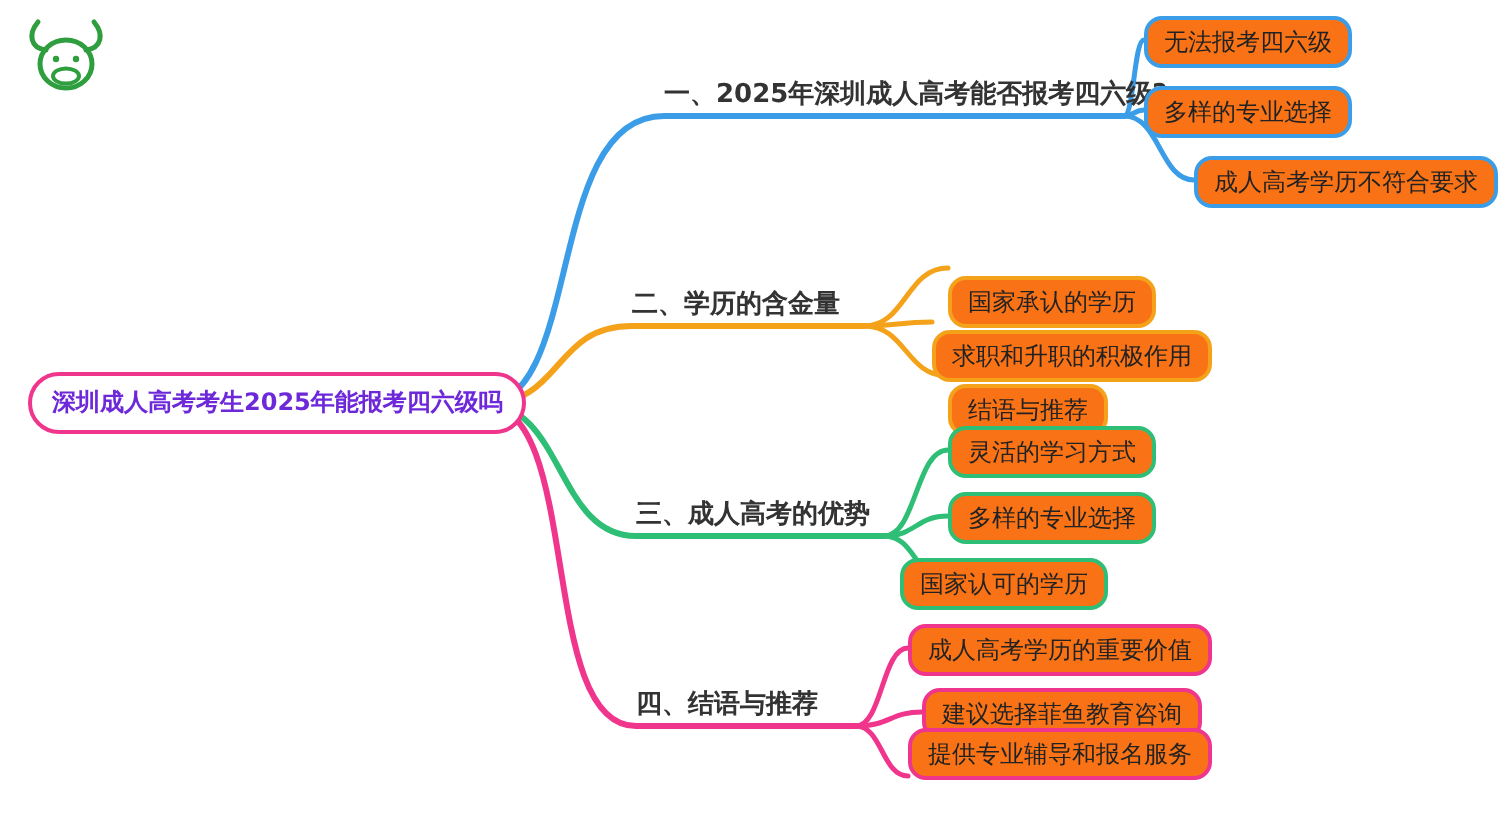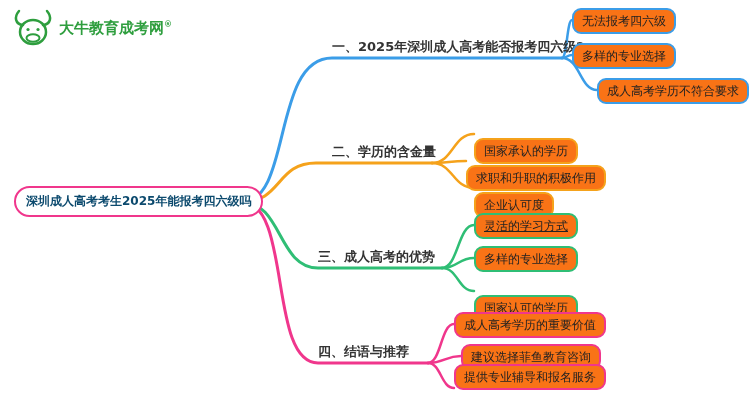--- a/index.html
+++ b/index.html
@@ -22,42 +22,42 @@
   .logo{position:absolute;left:12px;top:8px;display:flex;align-items:center;gap:5px;}
   .logo-text{display:flex;flex-direction:column;line-height:1.25;}
   .logo-title{font-size:15px;font-weight:bold;color:var(--logo-color);white-space:nowrap;}
   .logo-title sup{font-size:8px;}
   .logo-domain{font-size:11px;color:var(--logo-color);white-space:nowrap;}
 
   .root-node{
     position:absolute;left:14px;top:186px;
     border:2px solid var(--root-color);border-radius:16px;
     padding:5px 10px;font-size:12px;font-weight:bold;background:#fff;
-    white-space:nowrap;color:#0c4a6e;
+    white-space:nowrap;color:#6d28d9;
   }
 
   .branch-label{
     position:absolute;font-size:13px;font-weight:bold;color:#333;white-space:nowrap;
   }
   .bl0{left:332px;top:38px;}
-  .bl1{left:316px;top:143px;margin-left:16px;}
+  .bl1{left:316px;top:143px;}
   .bl2{left:318px;top:248px;}
   .bl3{left:318px;top:343px;}
 
   .child-node{
     position:absolute;border:2px solid;border-radius:9px;
     padding:3px 8px;font-size:12px;line-height:1.35;background:#f97316;
     white-space:nowrap;color:#222;
   }
   .b0{border-color:var(--c0);} .b1{border-color:var(--c1);margin-top:16px;}
   .b2{border-color:var(--c2);} .b3{border-color:var(--c3);}
 
   .n00{left:572px;top:8px;}  .n01{left:572px;top:43px;}  .n02{left:597px;top:78px;}
   .n10{left:474px;top:122px;}.n11{left:466px;top:149px;} .n12{left:474px;top:176px;}
-  .n20{left:474px;top:213px;text-decoration:underline;}.n21{left:474px;top:246px;} .n22{left:474px;top:279px;margin-top:16px;}
+  .n20{left:474px;top:213px;}.n21{left:474px;top:246px;} .n22{left:450px;top:279px;}
   .n30{left:454px;top:312px;}.n31{left:461px;top:344px;} .n32{left:454px;top:364px;}
 </style>
 </head>
 <body>
 
 <svg class="links" viewBox="0 0 750 410" aria-hidden="true">
 
   <path class="main-link p0" d="M242,202 C292,202 272,58 332,58 L562,58"></path>
   <path class="main-link p1" d="M242,202 C282,202 276,163 316,163 L432,163"></path>
   <path class="main-link p2" d="M242,202 C282,202 278,268 318,268 L442,268"></path>
@@ -83,38 +83,37 @@
 <div class="logo">
   <svg width="42" height="40" viewBox="0 0 42 40" aria-hidden="true">
     <path d="M7,3 C2,9 3,16 11,17" fill="none" stroke="var(--logo-color)" stroke-width="2.5" stroke-linecap="round"></path>
     <path d="M35,3 C40,9 39,16 31,17" fill="none" stroke="var(--logo-color)" stroke-width="2.5" stroke-linecap="round"></path>
     <ellipse cx="21" cy="24" rx="13" ry="12" fill="none" stroke="var(--logo-color)" stroke-width="2.5"></ellipse>
     <circle cx="16" cy="21.5" r="1.6" fill="var(--logo-color)"></circle>
     <circle cx="26" cy="21.5" r="1.6" fill="var(--logo-color)"></circle>
     <ellipse cx="21" cy="30" rx="6.5" ry="3.8" fill="none" stroke="var(--logo-color)" stroke-width="2"></ellipse>
   </svg>
   <div class="logo-text">
-    <div class="logo-title"><span>大牛教育成考网</span><sup>®</sup></div>
   </div>
 </div>
 
 <div class="root-node">深圳成人高考考生2025年能报考四六级吗</div>
 
 <div class="branch-label bl0">一、2025年深圳成人高考能否报考四六级?</div>
 <div class="branch-label bl1">二、学历的含金量</div>
 <div class="branch-label bl2">三、成人高考的优势</div>
 <div class="branch-label bl3">四、结语与推荐</div>
 
 <div class="child-node b0 n00">无法报考四六级</div>
 <div class="child-node b0 n01">多样的专业选择</div>
 <div class="child-node b0 n02">成人高考学历不符合要求</div>
 
 <div class="child-node b1 n10">国家承认的学历</div>
 <div class="child-node b1 n11">求职和升职的积极作用</div>
-<div class="child-node b1 n12">企业认可度</div>
+<div class="child-node b1 n12">结语与推荐</div>
 
 <div class="child-node b2 n20">灵活的学习方式</div>
 <div class="child-node b2 n21">多样的专业选择</div>
 <div class="child-node b2 n22">国家认可的学历</div>
 
 <div class="child-node b3 n30">成人高考学历的重要价值</div>
 <div class="child-node b3 n31">建议选择菲鱼教育咨询</div>
 <div class="child-node b3 n32">提供专业辅导和报名服务</div>
 
 </body></html>

